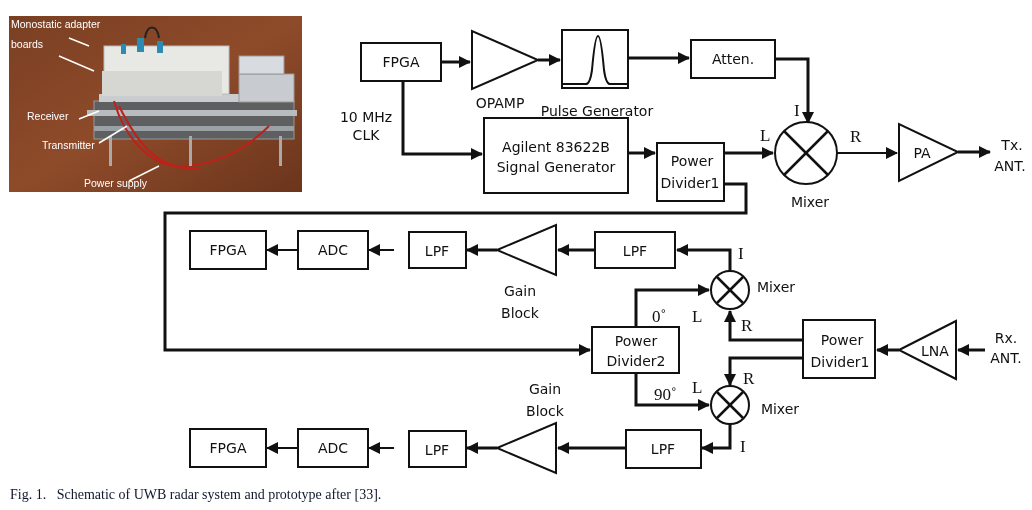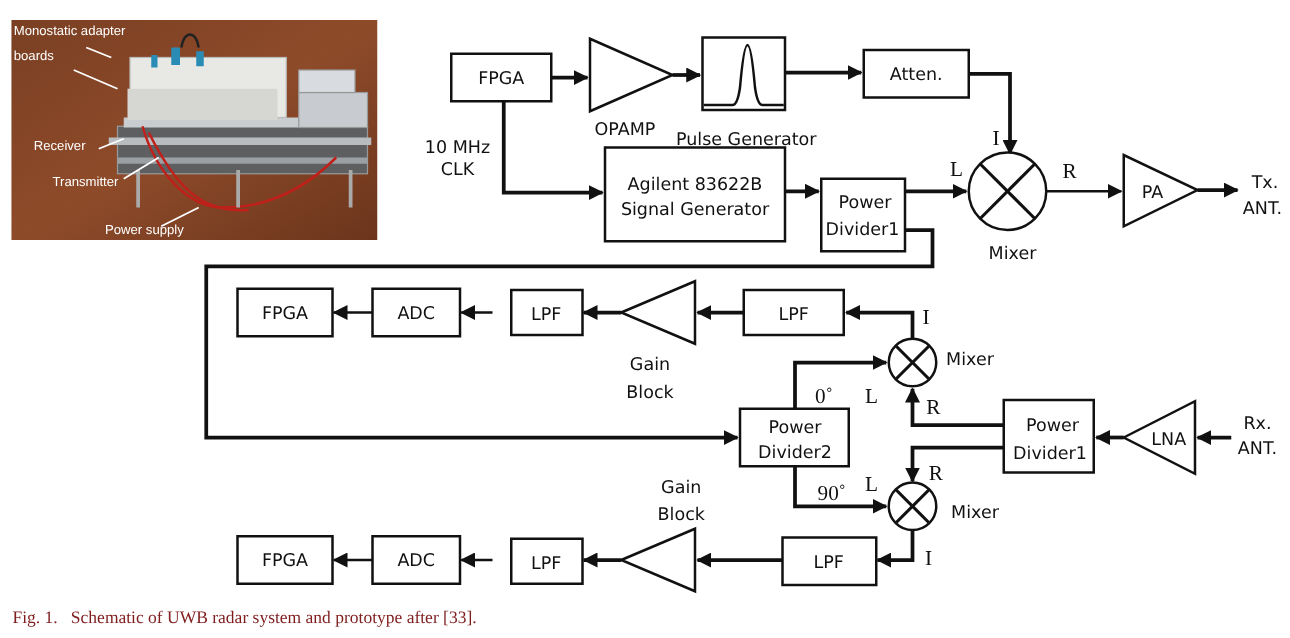--- a/index.html
+++ b/index.html
@@ -5,21 +5,21 @@
   html, body { margin:0; padding:0; background:#fff; }
   body { width:1032px; height:510px; position:relative; overflow:hidden; font-family:"DejaVu Sans", sans-serif; }
   #photo { position:absolute; left:9px; top:16px; width:293px; height:176px; }
   #diagram { position:absolute; left:0; top:0; }
   .blk { fill:#fff; stroke:#111; stroke-width:2; }
   .ln { fill:none; stroke:#111; stroke-width:3; }
   .ln2 { fill:none; stroke:#111; stroke-width:2; }
   .lbl { font-family:"DejaVu Sans", sans-serif; font-size:14px; fill:#111; }
   .ser { font-family:"Liberation Serif", serif; font-size:17px; fill:#111; }
   .plab { font-family:"Liberation Sans", sans-serif; font-size:10.5px; fill:#fff; }
-  #caption { position:absolute; left:10px; top:487px; font-family:"Liberation Serif", serif; font-size:14px; color:#7f1d1d; white-space:pre; }
+  #caption { position:absolute; left:10px; top:487px; font-family:"Liberation Serif", serif; font-size:14px; color:#0f172a; white-space:pre; }
 </style>
 </head>
 <body>
 
 <svg id="photo" viewBox="0 0 293 176" width="293" height="176">
   <defs>
     <linearGradient id="wood" x1="0" y1="0" x2="1" y2="1">
       <stop offset="0" stop-color="#7a3f22"></stop>
       <stop offset="0.5" stop-color="#8e4b2a"></stop>
       <stop offset="1" stop-color="#6b351c"></stop>

